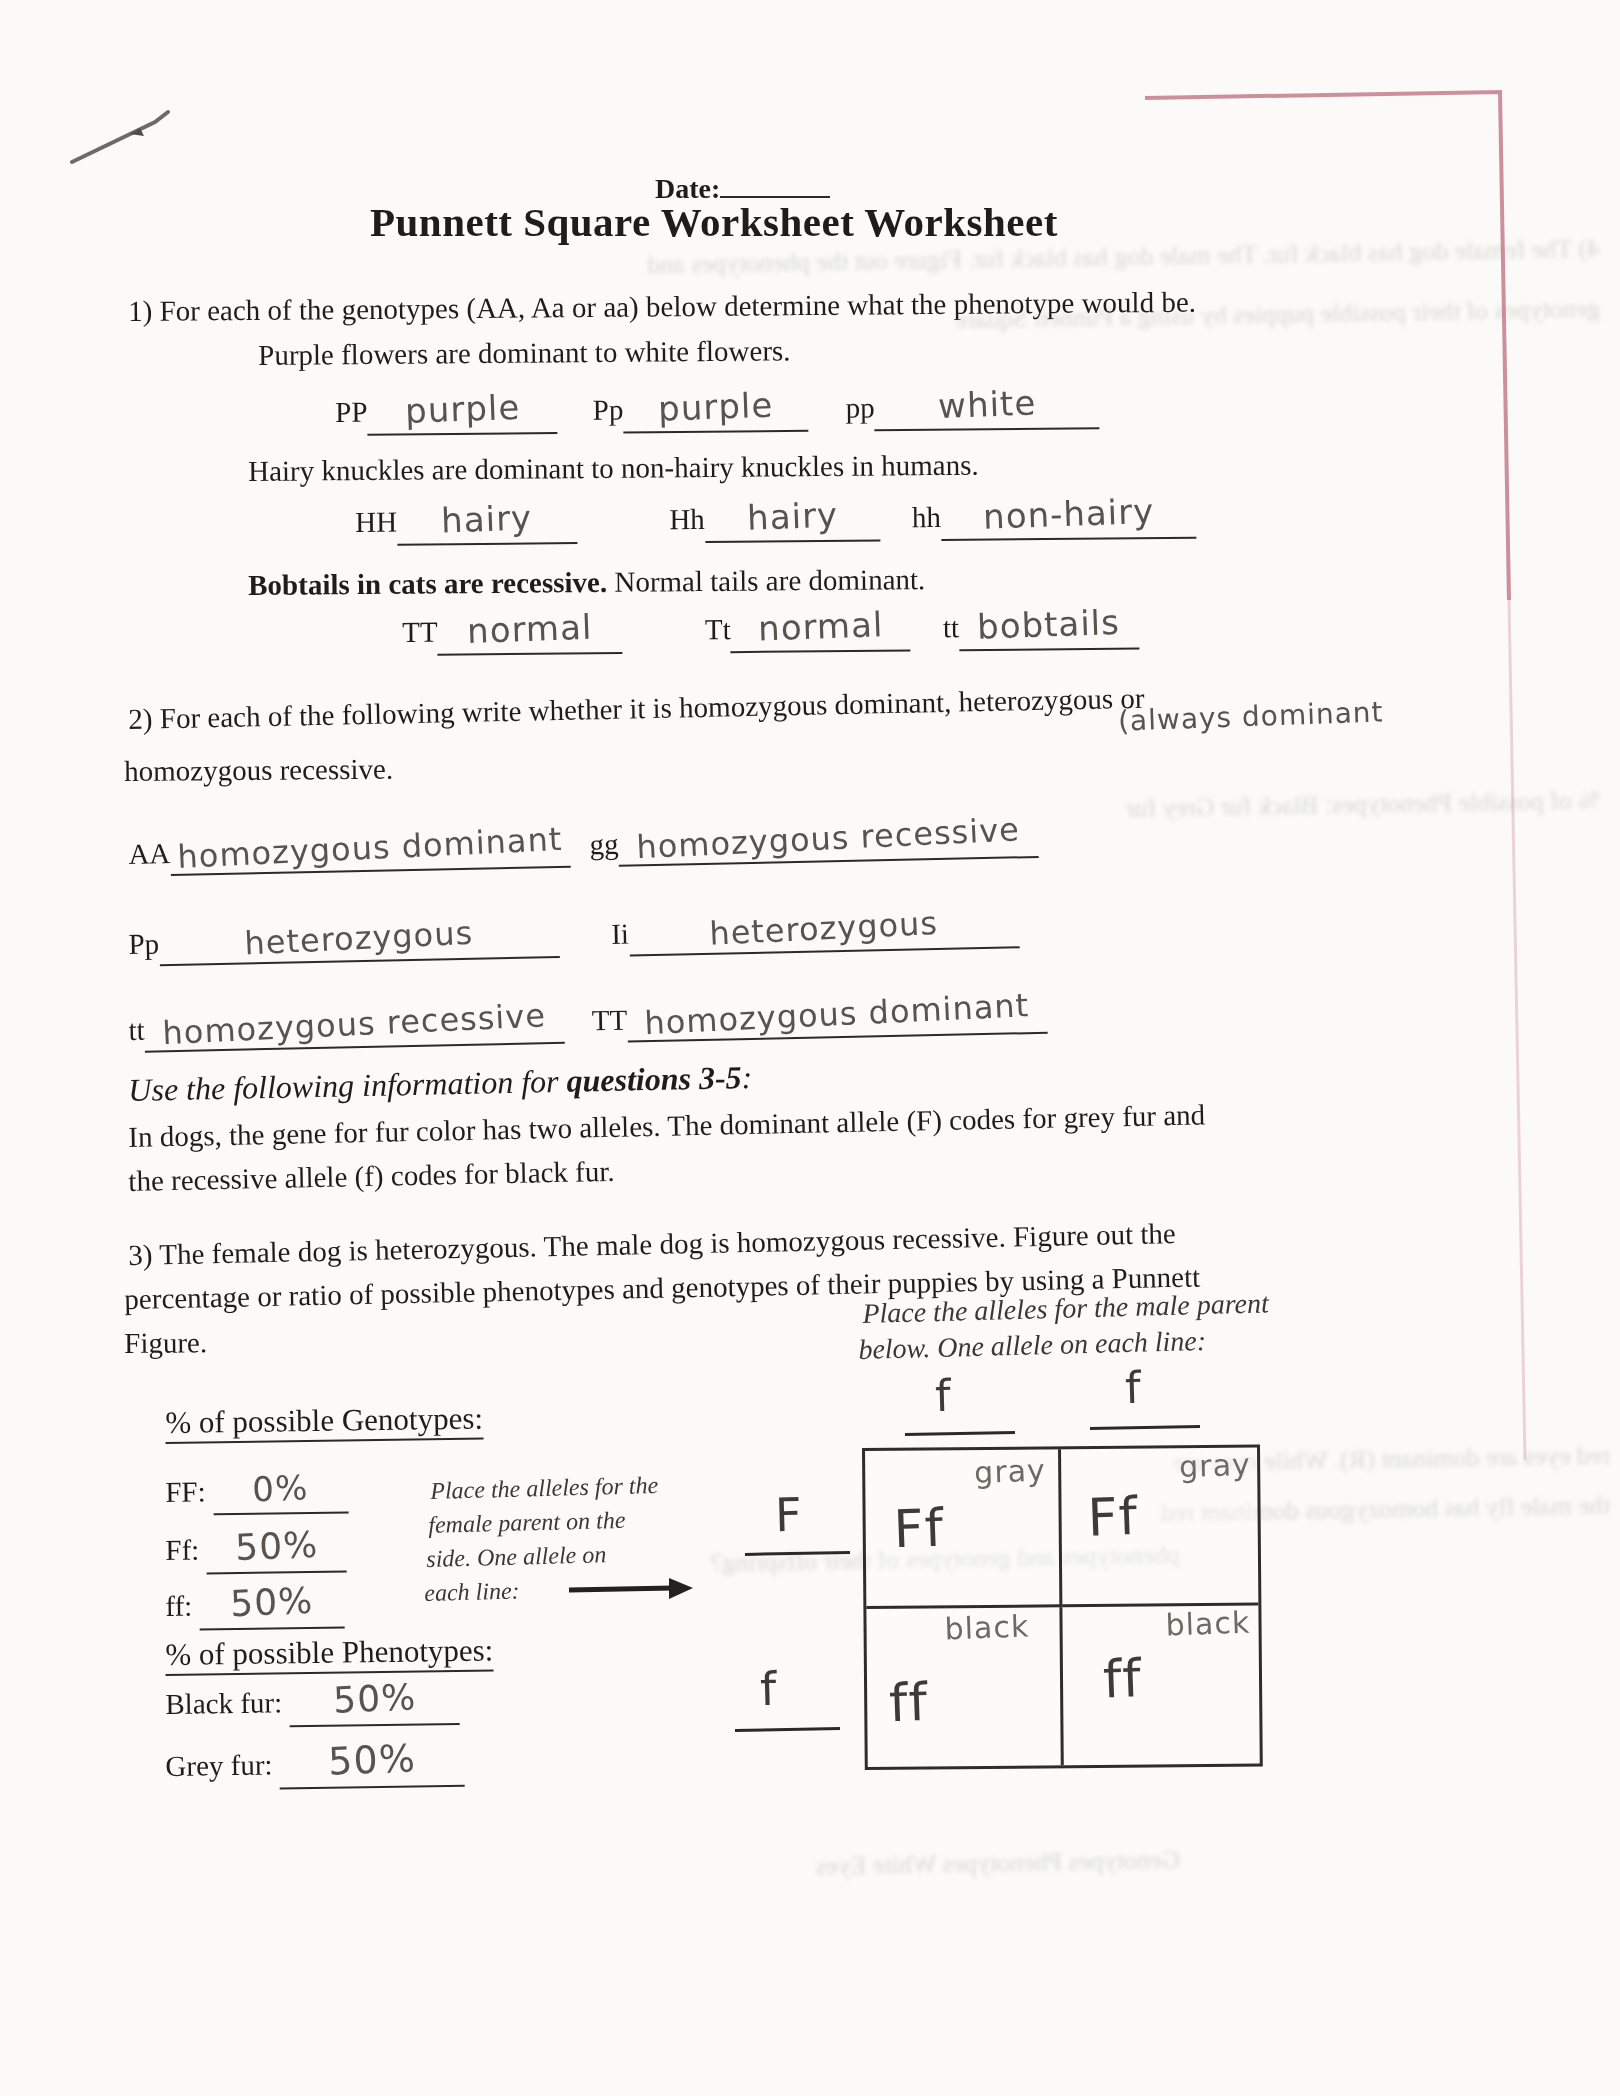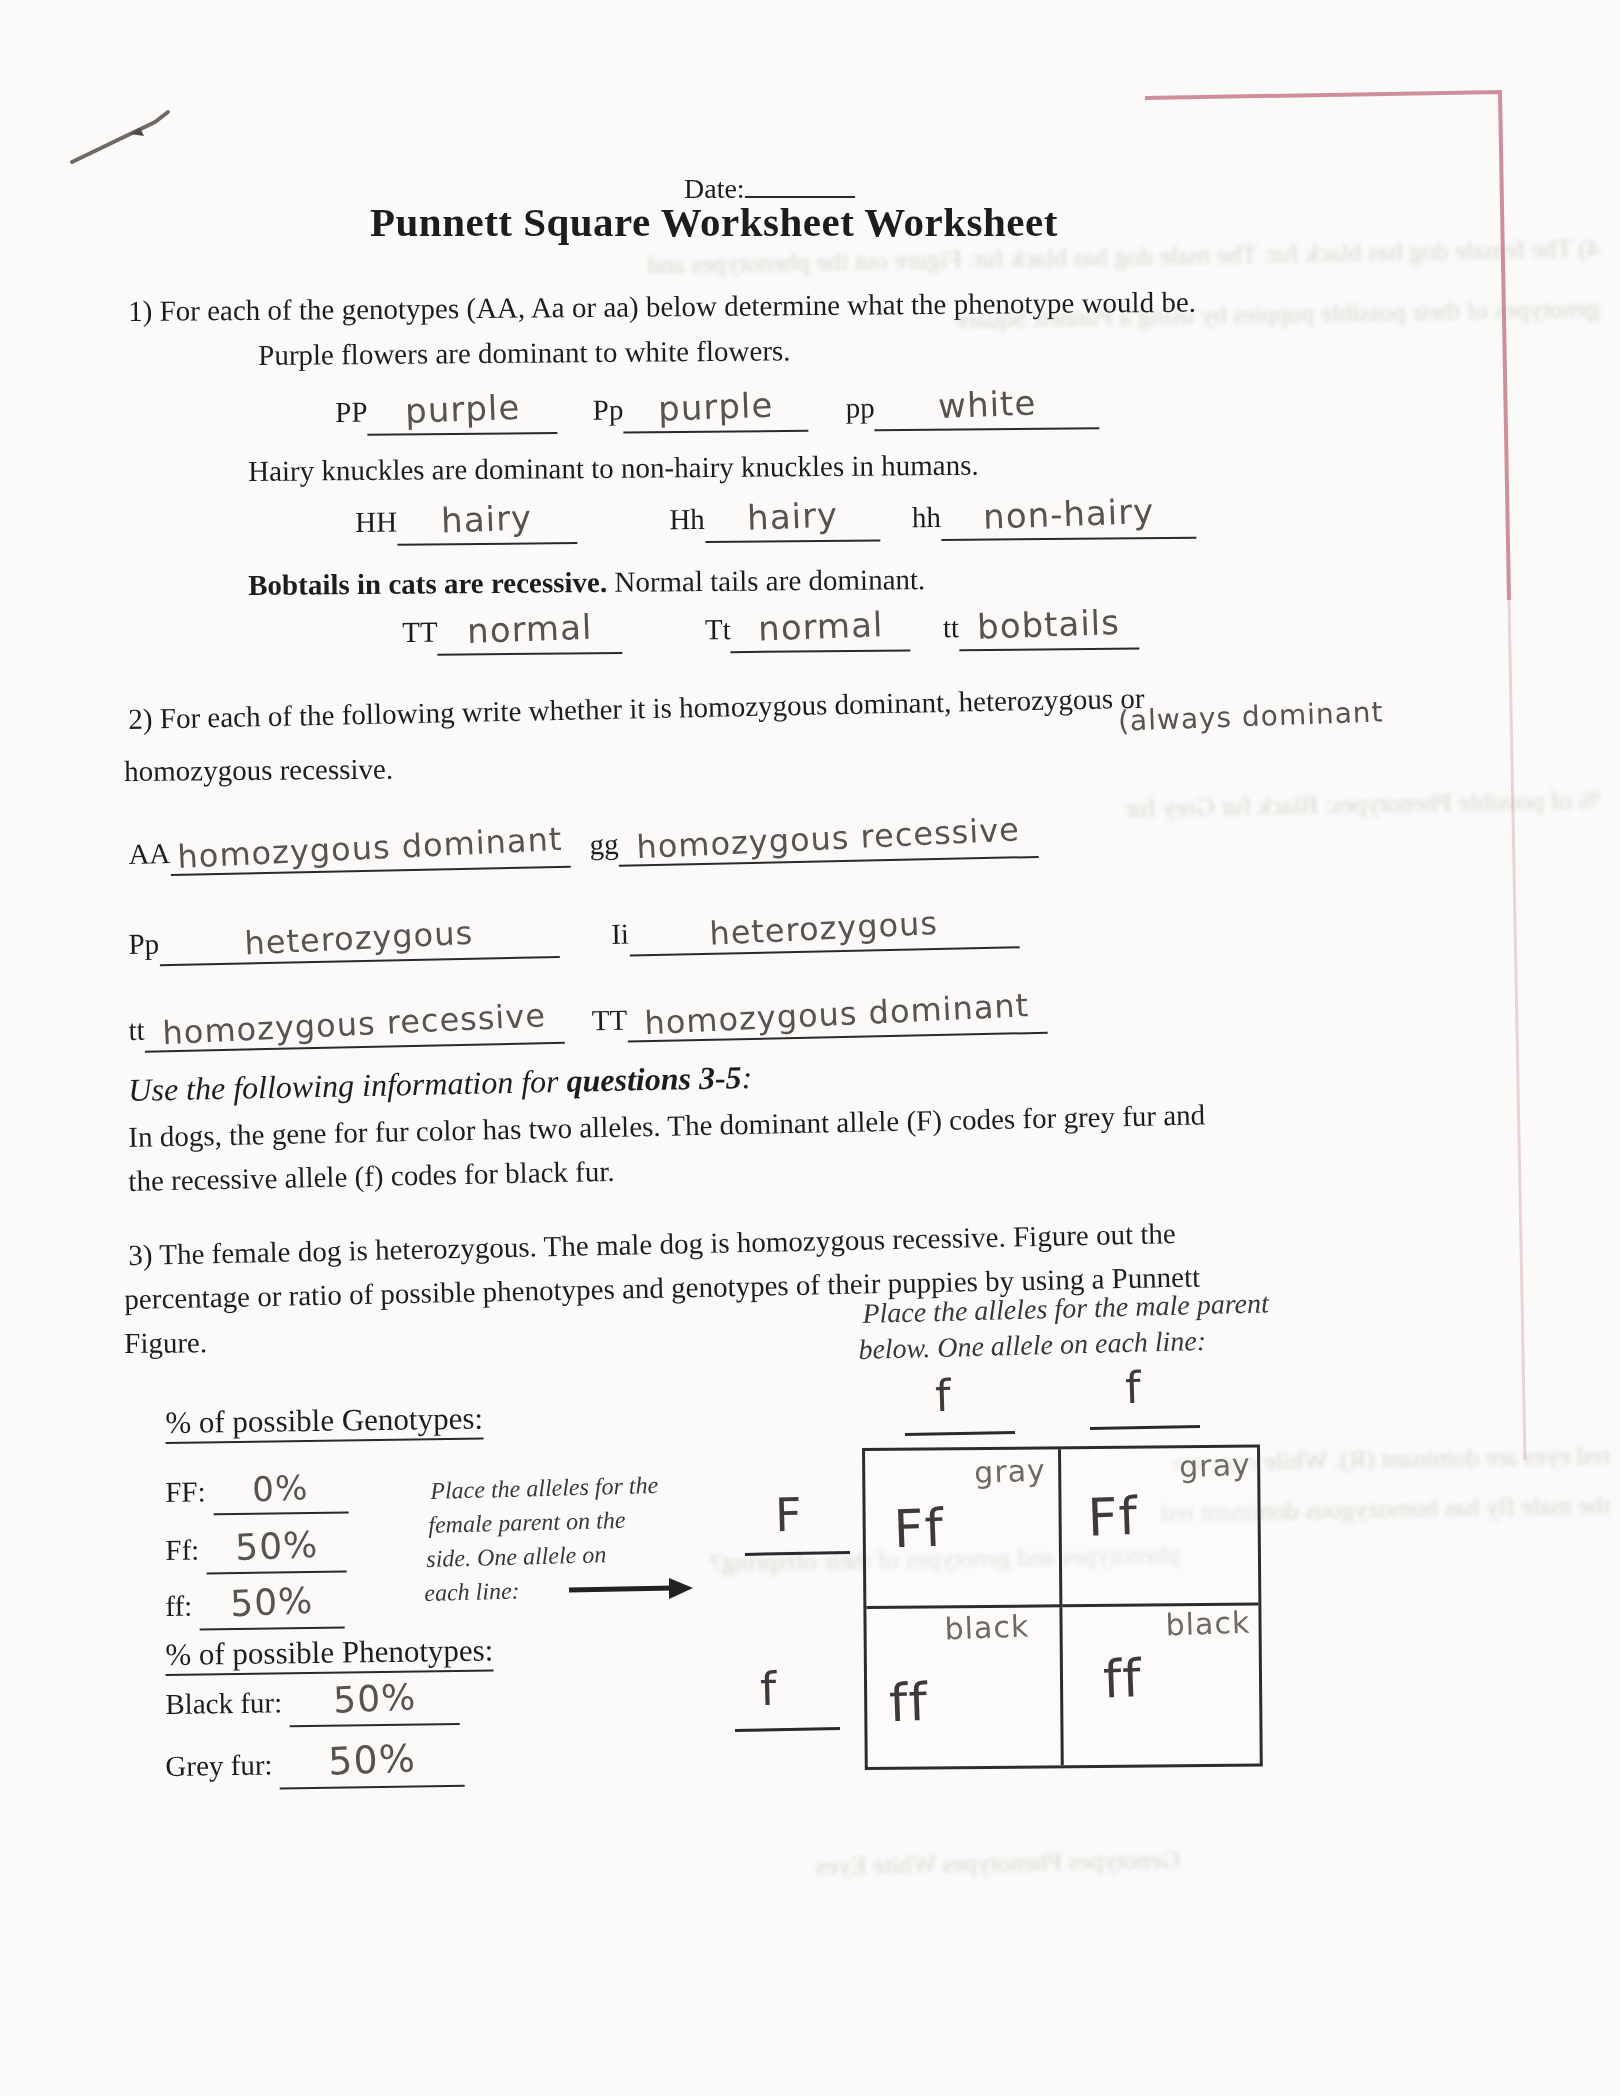--- a/index.html
+++ b/index.html
@@ -64,21 +64,21 @@
   <svg class="abs" style="left:1100px;top:80px;" width="520" height="1400">
     <polyline points="45,18 400,12 409,520" fill="none" stroke="#c47d8a" stroke-width="4" opacity="0.85"></polyline>
     <line x1="409" y1="520" x2="425" y2="1380" stroke="#d9a3ad" stroke-width="3" opacity="0.45"></line>
   </svg>
 
   <svg class="abs" style="left:60px;top:90px;" width="160" height="90">
     <path d="M12,72 L95,32 L108,22" fill="none" stroke="#6f6a66" stroke-width="4" stroke-linecap="round"></path>
     <path d="M70,44 l10,-6 l4,8 z" fill="#504c49"></path>
   </svg>
 
-  <div class="abs print date" style="left:684px;top:168px;">
+  <div class="abs print date" style="left:655px;top:168px;font-weight:bold;">
     <span>Date:</span><span class="ansline" style="width:110px;height:28px;"></span>
   </div>
   <div class="abs print title" style="left:370px;top:198px;">Punnett Square Worksheet Worksheet</div>
 
   <div class="abs print body-text tilt-05" style="left:128px;top:292px;width:1150px;">1) For each of the genotypes (AA, Aa or aa) below determine what the phenotype would be.</div>
   <div class="abs print body-text tilt-05" style="left:258px;top:336px;">Purple flowers are dominant to white flowers.</div>
 
   <div class="abs print body-text tilt-05" style="left:335px;top:388px;">
     <span>PP</span><span class="ansline" style="width:190px;"><span class="hw" style="font-size:34px;">purple</span></span>
     <span style="margin-left:28px;">Pp</span><span class="ansline" style="width:185px;"><span class="hw" style="font-size:34px;">purple</span></span>

